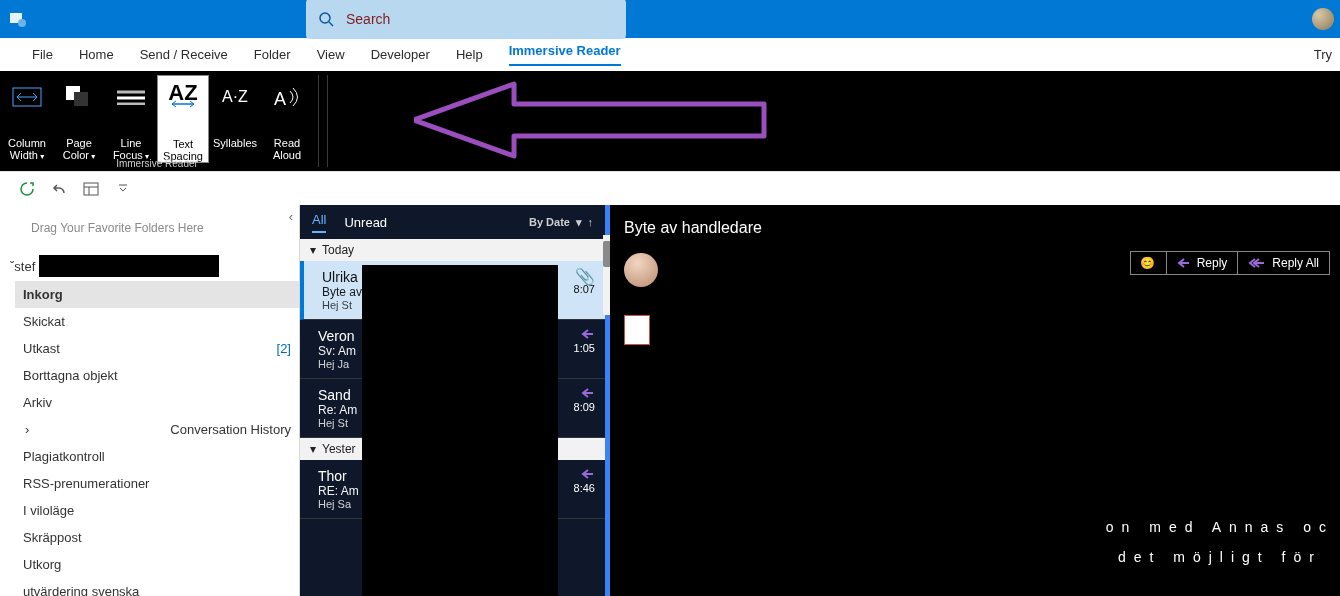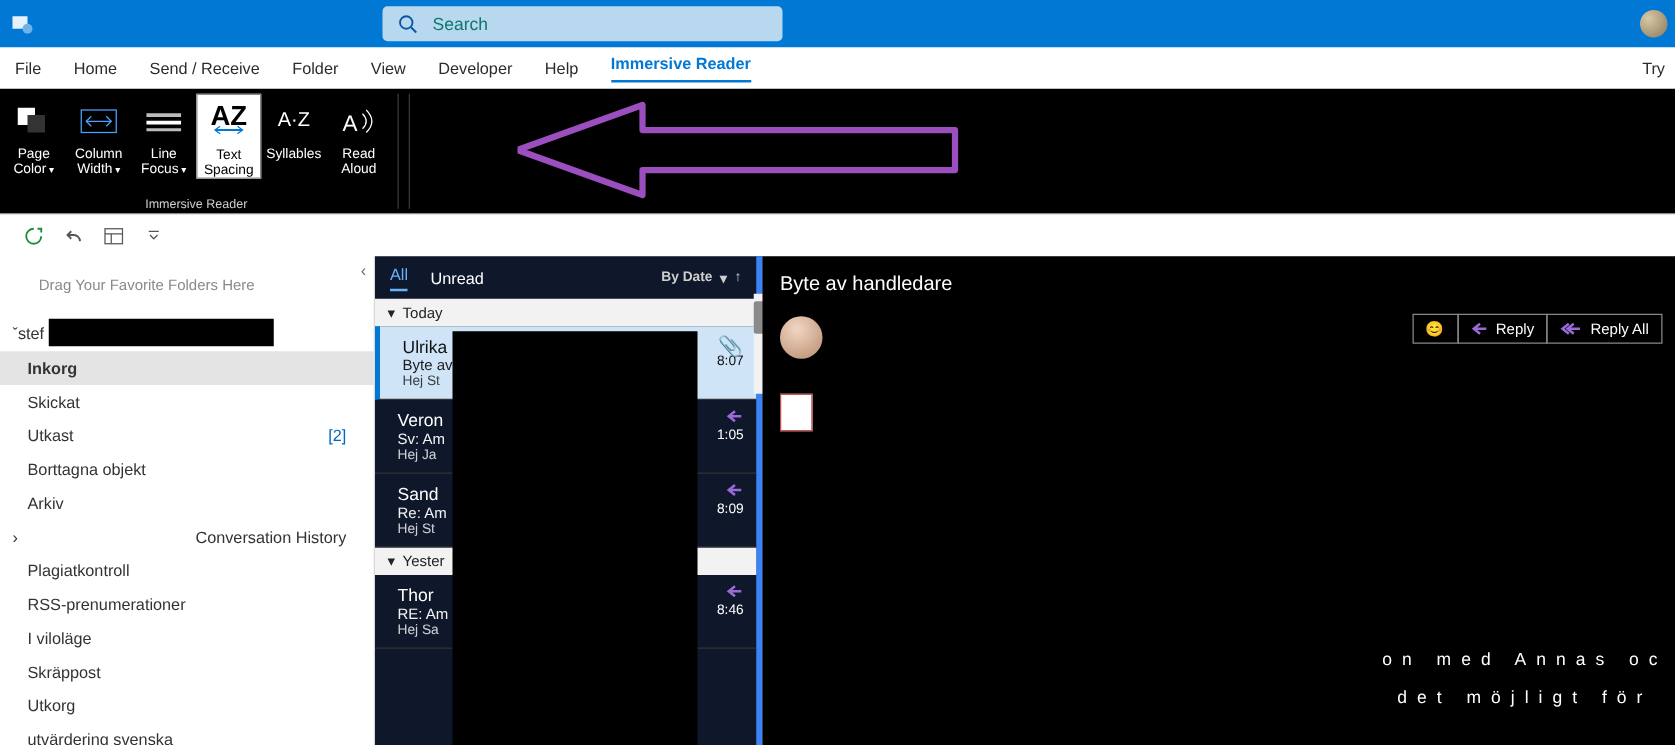--- a/index.html
+++ b/index.html
@@ -3,62 +3,62 @@
 <meta charset="utf-8">
 <style>
   * { margin: 0; padding: 0; box-sizing: border-box; font-family: "Segoe UI", sans-serif; }
   html, body { width: 1340px; height: 596px; background: #fff; overflow: hidden; }
 
   
   .titlebar { display: flex; align-items: center; height: 38px; background: #0078d4; color: #fff; }
   .titlebar .appicon { width: 36px; display: flex; justify-content: center; }
   .titlebar .search-wrap { margin-left: 270px; }
   .titlebar .search {
-    width: 320px; height: 28px; background: #b8d8f0; border-radius: 4px;
-    display: flex; align-items: center; padding: 0 10px; color: #0f766e;
+    width: 320px; height: 40px; background: #b8d8f0; border-radius: 4px;
+    display: flex; align-items: center; padding: 0 10px; color: #7f1d1d;
   }
   .titlebar .search .mag { width: 20px; }
   .titlebar .search span { margin-left: 10px; font-size: 14px; }
   .titlebar .spacer { flex: 1; }
   .titlebar .avatar { width: 22px; height: 22px; border-radius: 50%; background: radial-gradient(circle at 30% 30%,#d9c8a8,#8a7a5a); margin-right: 6px; }
 
   
-  .tabs { display: flex; align-items: center; height: 33px; background: #fff; padding-left: 12px; font-size: 13px; color: #2b2b2b; border-bottom: 0; }
+  .tabs { display: flex; align-items: center; height: 33px; background: #fff; padding-left: 32px; font-size: 13px; color: #2b2b2b; border-bottom: 0; }
   .tabs .tab { margin-right: 26px; cursor: pointer; }
   .tabs .tab.active { color: #0078d4; font-weight: 600; border-bottom: 2px solid #0078d4; padding-bottom: 6px; }
   .tabs .spacer { flex: 1; }
   .tabs .try { margin-right: 8px; color: #2b2b2b; }
 
   
   .ribbon { display: flex; height: 100px; background: #000; color: #fff; font-size: 11px; }
   .rgroup { display: flex; flex-direction: column; align-items: center; position: relative; padding: 4px 6px 2px 6px; }
   .rgroup .row { display: flex; }
   .rgroup .caption { position: absolute; bottom: 2px; left: 0; right: 0; text-align: center; font-size: 10px; color: #cfcfcf; }
   .rsep { width: 1px; background: #3a3a3a; margin: 4px 4px; }
-  .rbtn { display: flex; flex-direction: column; align-items: center; justify-content: flex-start; width: 52px; padding-top: 4px; text-align: center; line-height: 12px; cursor: pointer; }
+  .rbtn { display: flex; flex-direction: column; align-items: center; justify-content: flex-start; width: 52px; padding-top: 4px; text-align: center; line-height: 12px; cursor: pointer; gap: 20px; }
   .rbtn .glyph { width: 42px; height: 36px; display: flex; align-items: center; justify-content: center; font-size: 22px; }
   .rbtn.selected { background: #fff; color: #000; border: 1px solid #888; }
   .rbtn .lbl { margin-top: 2px; white-space: normal; }
   .rbtn .dd::after { content: " \25BE"; font-size: 8px; }
 
   
   .bigarrow { position: absolute; left: 414px; top: 80px; pointer-events: none; }
 
   
   .qat { display: flex; align-items: center; height: 34px; padding-left: 14px; background: #fff; border-top: 1px solid #e2e2e2; }
   .qat .qbtn { width: 26px; height: 26px; display: flex; align-items: center; justify-content: center; color: #3e3e3e; margin-right: 6px; cursor: pointer; }
 
   
   .main { display: flex; height: calc(596px - 38px - 33px - 100px - 34px); }
   .folders { width: 300px; background: #fff; border-right: 1px solid #d9d9d9; font-size: 13px; color: #333; position: relative; }
   .folders .collapse { position: absolute; top: 4px; right: 6px; color: #6b6b6b; cursor: pointer; }
   .folders .drop { padding: 16px 31px; color: #8a8a8a; font-size: 12px; }
   .folders .account { display: flex; align-items: center; padding: 4px 10px; font-weight: 400; }
   .folders .account .blackbox { background:#000; height:22px; flex:0 0 180px; margin-left:4px; }
-  .folders .item { padding: 6px 22px; cursor: pointer; display:flex; justify-content:space-between; }
+  .folders .item { padding: 6px 8px; cursor: pointer; display:flex; justify-content:space-between;margin-left:15px; }
   .folders .item.selected { background: #e4e4e4; font-weight: 700; }
   .folders .item .cnt { color: #0067c0; }
 
   .messages { width: 310px; background: #0f172a; border-right: 5px solid #3b82f6; position: relative; }
   .messages .hdr { display:flex; align-items:center; height: 34px; color:#fff; font-size:13px; padding: 0 12px; }
   .messages .hdr .pill { margin-right: 18px; cursor:pointer; }
   .messages .hdr .pill.active { color:#67b2ff; border-bottom:2px solid #67b2ff; padding-bottom:4px; }
   .messages .hdr .spacer{flex:1;}
   .messages .hdr .sort { font-size:11px; color:#cfcfcf; display:flex; align-items:center;}
   .messages .hdr .sort span{margin-left:6px;font-weight:bold;}
@@ -118,37 +118,37 @@
   <span class="tab active">Immersive Reader</span>
   <div class="spacer"></div>
   <span class="try">Try</span>
 </div>
 
 <div class="ribbon">
   <div class="rgroup" style="width:314px;">
     <div class="row">
       <div class="rbtn">
         <div class="glyph">
-            <svg width="26" height="22">
-              <rect x="0" y="0" width="14" height="14" fill="#fff"></rect>
-              <rect x="8" y="6" width="14" height="14" fill="#333"></rect>
-            </svg>
-          </div>
-        <div class="lbl dd">Page Color</div>
-      </div>
-      <div class="rbtn">
-        <div class="glyph">
             <svg width="30" height="20">
               <rect x="1" y="1" width="28" height="18" fill="none" stroke="#4aa3ff"></rect>
               <line x1="5" y1="10" x2="25" y2="10" stroke="#4aa3ff"></line>
               <polyline points="9,6 5,10 9,14" fill="none" stroke="#4aa3ff"></polyline>
               <polyline points="21,6 25,10 21,14" fill="none" stroke="#4aa3ff"></polyline>
             </svg>
           </div>
         <div class="lbl dd">Column Width</div>
+      </div>
+      <div class="rbtn">
+        <div class="glyph">
+            <svg width="26" height="22">
+              <rect x="0" y="0" width="14" height="14" fill="#fff"></rect>
+              <rect x="8" y="6" width="14" height="14" fill="#333"></rect>
+            </svg>
+          </div>
+        <div class="lbl dd">Page Color</div>
       </div>
       <div class="rbtn">
         <div class="glyph">
             <svg width="28" height="16">
               <line x1="0" y1="3" x2="28" y2="3" stroke="#bbb" stroke-width="3"></line>
               <line x1="0" y1="9" x2="28" y2="9" stroke="#fff" stroke-width="3"></line>
               <line x1="0" y1="15" x2="28" y2="15" stroke="#bbb" stroke-width="3"></line>
             </svg>
           </div>
         <div class="lbl dd">Line Focus</div>

